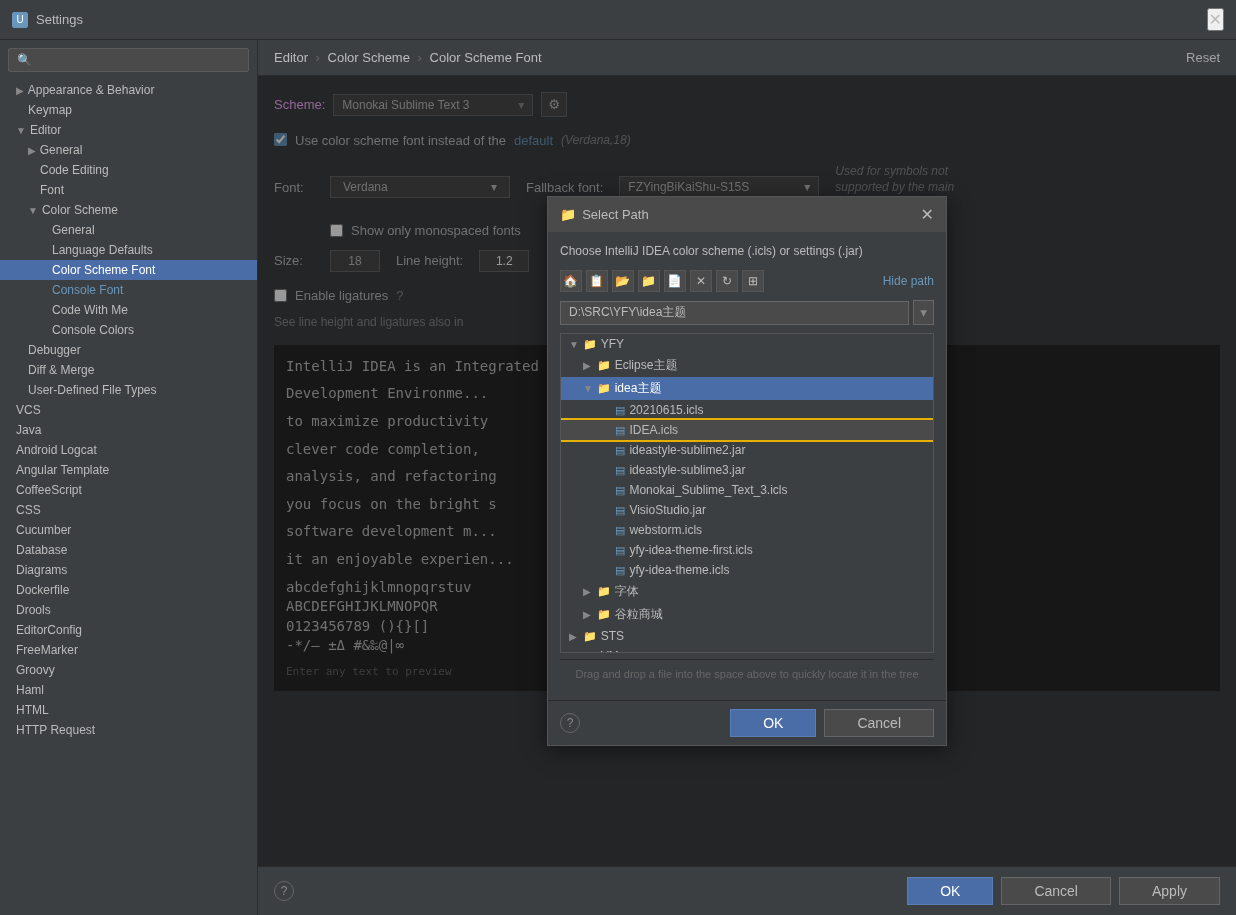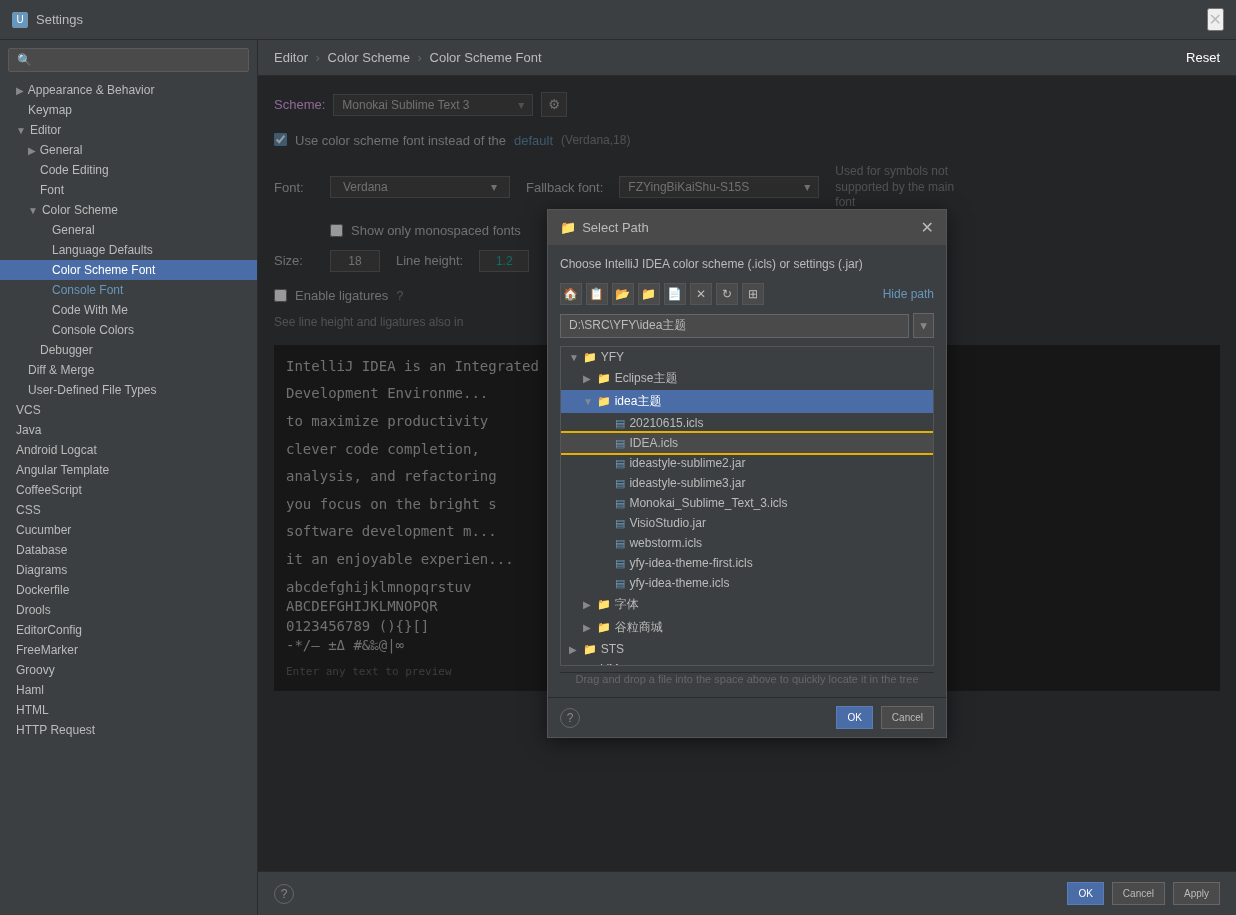--- a/index.html
+++ b/index.html
@@ -26,67 +26,67 @@
     .tree-item.active-text { color: #6897bb; }
     .tree-item .arrow { font-size: 10px; color: #888; }
 
     
     .main-content { flex: 1; display: flex; flex-direction: column; background: #3c3f41; overflow: hidden; }
 
     .content-header { padding: 10px 16px; display: flex; align-items: center; justify-content: space-between; border-bottom: 1px solid #2b2b2b; }
     .breadcrumb { color: #bbbbbb; font-size: 13px; }
     .breadcrumb span { color: #bbbbbb; }
     .breadcrumb .sep { margin: 0 4px; color: #666; }
-    .reset-btn { color: #ffffff; cursor: pointer; font-size: 13px; background: none; border: none; }
+    .reset-btn { color: #a3a3a3; cursor: pointer; font-size: 13px; background: none; border: none; }
 
     .content-area { flex: 1; padding: 16px; overflow-y: auto; position: relative; }
 
     
     .scheme-row { display: flex; align-items: center; gap: 8px; margin-bottom: 16px; }
     .scheme-label { color: #f0abfc; font-size: 13px; }
     .dropdown { background: #4a4a4a; border: 1px solid #666; color: #bbbbbb; padding: 3px 8px; font-size: 12px; display: flex; align-items: center; gap: 4px; cursor: pointer; min-width: 160px; justify-content: space-between; }
     .dropdown .arrow-down { color: #888; }
     .gear-btn { background: #4a4a4a; border: 1px solid #666; color: #bbbbbb; padding: 4px 6px; cursor: pointer; }
 
     .checkbox-row { display: flex; align-items: flex-start; gap: 8px; margin-bottom: 16px; }
     .checkbox-row input[type=checkbox] { accent-color: #6897bb; }
     .checkbox-label { color: #bbbbbb; font-size: 13px; }
     .default-link { color: #6897bb; text-decoration: none; }
-    .default-info { color: #888; font-size: 12px; }
+    .default-info { color: #888; font-size: 12px; font-style: italic; }
 
     .font-row { display: flex; align-items: center; gap: 16px; margin-bottom: 12px; }
     .font-label { color: #bbbbbb; font-size: 13px; min-width: 40px; }
     .font-dropdown { background: #4a4a4a; border: 1px solid #666; color: #bbbbbb; padding: 3px 12px; font-size: 12px; display: flex; align-items: center; gap: 16px; cursor: pointer; min-width: 180px; justify-content: space-between; }
     .fallback-label { color: #bbbbbb; font-size: 13px; }
     .fallback-dropdown { background: #4a4a4a; border: 1px solid #666; color: #bbbbbb; padding: 3px 8px; font-size: 12px; display: flex; align-items: center; gap: 4px; cursor: pointer; min-width: 200px; justify-content: space-between; }
 
     .monospace-row { display: flex; align-items: center; gap: 8px; margin-bottom: 12px; margin-left: 56px; }
 
     .size-row { display: flex; align-items: center; gap: 16px; margin-bottom: 16px; }
     .size-label { color: #bbbbbb; font-size: 13px; min-width: 40px; }
     .size-input { background: #4a4a4a; border: 1px solid #666; color: #bbbbbb; padding: 3px 6px; font-size: 12px; width: 50px; text-align: center; }
     .line-height-label { color: #bbbbbb; font-size: 13px; }
-    .line-height-input { background: #4a4a4a; border: 1px solid #666; color: #14b8a6; padding: 3px 6px; font-size: 12px; width: 50px; text-align: center; }
+    .line-height-input { background: #4a4a4a; border: 1px solid #666; color: #ffffff; padding: 3px 6px; font-size: 12px; width: 50px; text-align: center; }
 
     .ligatures-row { display: flex; align-items: center; gap: 8px; margin-bottom: 12px; }
     .help-icon { color: #888; cursor: pointer; }
 
     .see-line { color: #888; font-size: 12px; margin-bottom: 16px; }
 
     
     .preview-area { background: #272727; color: #bbbbbb; padding: 12px; font-family: Verdana, monospace; font-size: 14px; line-height: 1.4; }
     .preview-text { color: #bbbbbb; margin-bottom: 8px; }
     .preview-mono { color: #bbbbbb; font-family: Verdana, monospace; }
 
     
     .bottom-bar { padding: 10px 16px; display: flex; align-items: center; justify-content: space-between; border-top: 1px solid #2b2b2b; background: #3c3f41; }
     .bottom-left { display: flex; align-items: center; }
     .help-circle { width: 20px; height: 20px; border-radius: 50%; border: 1px solid #666; color: #888; display: flex; align-items: center; justify-content: center; font-size: 12px; cursor: pointer; }
     .bottom-right { display: flex; gap: 8px; }
-    .btn { padding: 5px 10px; font-size: 10px; cursor: pointer; border: none; }
+    .btn { padding: 5px 32px; font-size: 14px; cursor: pointer; border: none; }
     .btn-primary { background: #4a6da7; color: white; border: 1px solid #5a7db7; }
     .btn-secondary { background: #4a4a4a; color: #bbbbbb; border: 1px solid #666; }
     .btn-apply { background: #4a4a4a; color: #bbbbbb; border: 1px solid #666; }
 
     
     .modal-overlay { position: absolute; top: 0; left: 0; right: 0; bottom: 0; background: rgba(0,0,0,0.4); display: flex; align-items: center; justify-content: center; z-index: 100; }
     .modal { background: #3c3f41; border: 1px solid #555; width: 400px; box-shadow: 0 4px 20px rgba(0,0,0,0.5); }
     .modal-title-bar { background: #4a4a4a; padding: 8px 12px; display: flex; align-items: center; justify-content: space-between; }
     .modal-title-icon { color: #6897bb; margin-right: 6px; }
     .modal-title { color: #bbbbbb; font-size: 13px; }
@@ -106,21 +106,21 @@
 
     
     .file-tree { background: #3c3f41; border: 1px solid #555; height: 320px; overflow-y: auto; font-size: 12px; }
     .file-tree-item { padding: 3px 8px; cursor: pointer; display: flex; align-items: center; gap: 4px; white-space: nowrap; }
     .file-tree-item.selected { background: #4a6da7; color: white; }
     .file-tree-item.highlighted { outline: 2px solid #e5b000; background: #4a4a4a; }
     .folder-icon { color: #c8a050; font-size: 11px; }
     .file-icon { color: #6897bb; font-size: 11px; }
     .expand-arrow { color: #888; font-size: 10px; width: 10px; }
 
-    .drag-hint { color: #666; font-size: 11px; padding: 0 12px; text-align: center; border-top: 1px solid #2b2b2b; margin-top: 6px; }
+    .drag-hint { color: #666; font-size: 11px; padding: 8px 12px; text-align: center; border-top: 1px solid #2b2b2b; margin-top: 6px; }
 
     
     .modal-footer { display: flex; align-items: center; justify-content: space-between; padding: 8px 12px; border-top: 1px solid #2b2b2b; }
     .modal-help { width: 20px; height: 20px; border-radius: 50%; border: 1px solid #666; color: #888; display: flex; align-items: center; justify-content: center; font-size: 12px; cursor: pointer; }
     .modal-btns { display: flex; gap: 8px; }
   </style>
 </head>
 <body>
 
 <div class="settings-window">
@@ -190,21 +190,21 @@
         </div>
 
         <div class="tree-item" style="padding-left:52px;">
           <span>Code With Me</span>
         </div>
 
         <div class="tree-item" style="padding-left:52px;">
           <span>Console Colors</span>
         </div>
 
-        <div class="tree-item" style="padding-left:40px;">
+        <div class="tree-item" style="padding-left:28px;">
           <span>Debugger</span>
         </div>
 
         <div class="tree-item" style="padding-left:28px;">
           <span>Diff &amp; Merge</span>
         </div>
 
         <div class="tree-item" style="padding-left:28px;">
           <span>User-Defined File Types</span>
         </div>

